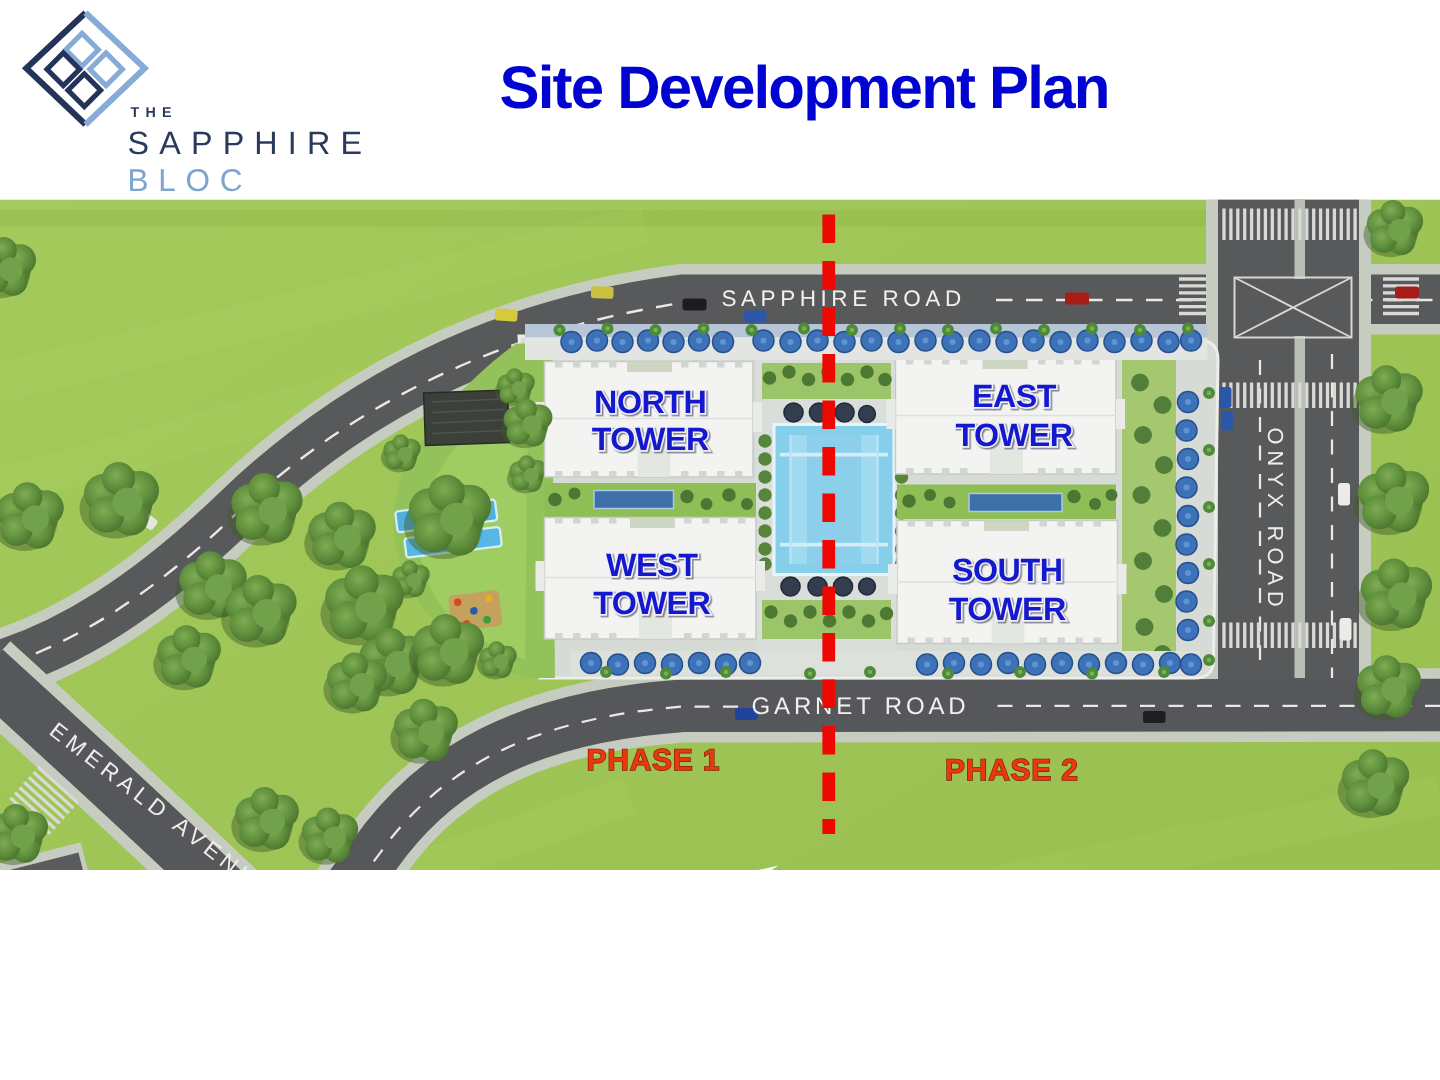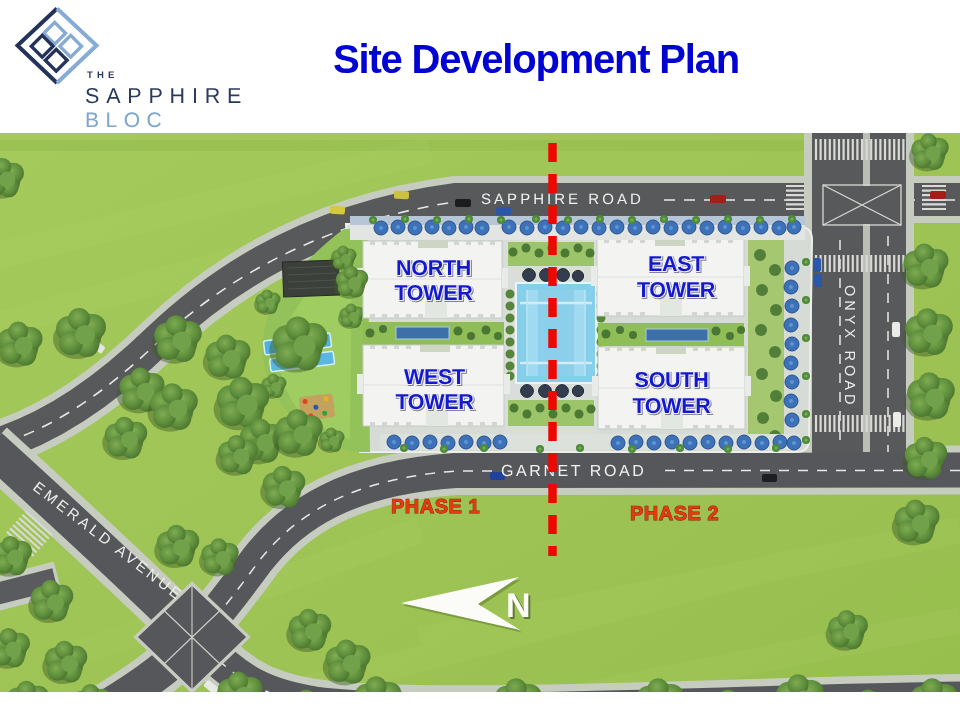--- a/index.html
+++ b/index.html
@@ -1,16 +1,16 @@
 <!DOCTYPE html>
 <html><head>
 <meta charset="utf-8">
 <style>
 html,body{margin:0;padding:0;background:#fff;}
-#page{position:relative;width:960px;height:692px;overflow:hidden;font-family:"Liberation Sans",sans-serif;}
+#page{position:relative;width:960px;height:580px;overflow:hidden;font-family:"Liberation Sans",sans-serif;}
 #map{position:absolute;left:0;top:133px;}
 .hdr{position:absolute;background:#fff;}
 svg text{text-rendering:geometricPrecision;-webkit-font-smoothing:antialiased;}
 </style>
 </head>
 <body>
 <div id="page">
 
 <div class="hdr" style="left:0;top:0;width:960px;height:133px;"></div>
 

